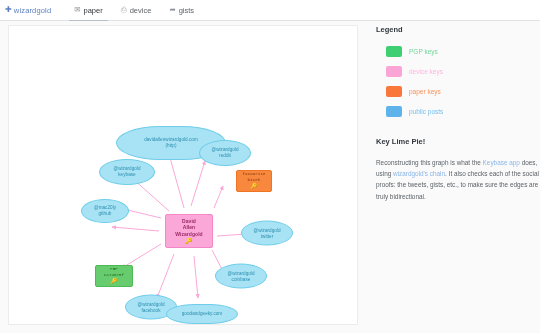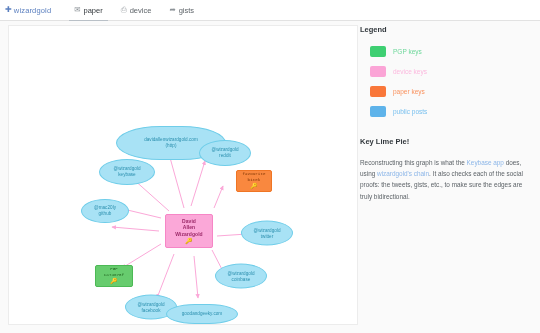--- a/index.html
+++ b/index.html
@@ -84,21 +84,21 @@
     background: #fba8d8; border: 1px solid #f686c6;
     color: #9c2a69; border-radius: 2px;
     font-size: 5px; font-weight: bold;
   }
   .node .l2 { display: block; }
   .keyglyph { font-size: 6px; line-height: 1; margin-top: 1px; color: #c9861f; }
   .keyglyph.pink { color: #e06aa8; }
 
   
   .side {
-    position: absolute; left: 360px; top: 25px;
+    position: absolute; left: 376px; top: 25px;
     width: 164px; height: 300px;
   }
   .side h3 {
     margin: 0 0 12px 0; font-size: 7.5px; color: #32383d; font-weight: bold;
   }
   .legend-list { margin: 0 0 20px 10px; padding: 0; list-style: none; }
   .legend-row { display: flex; align-items: center; gap: 7px; margin-bottom: 9px; }
   .swatch { width: 16px; height: 11px; border-radius: 2px; display: block; }
   .legend-label { font-size: 6.5px; }
   .side h4 { margin: 0 0 11px 0; font-size: 7.5px; color: #32383d; font-weight: bold; }

